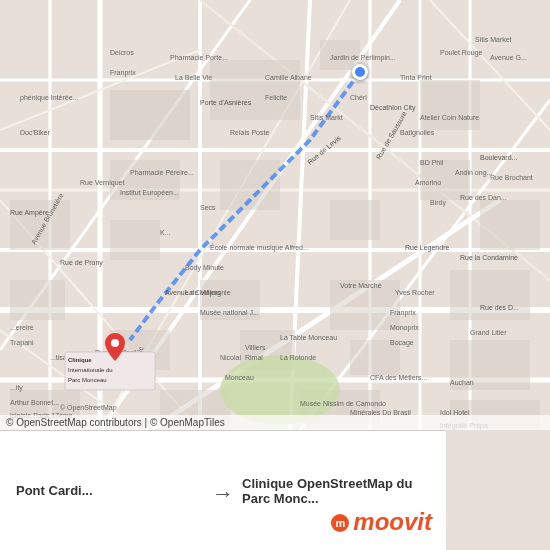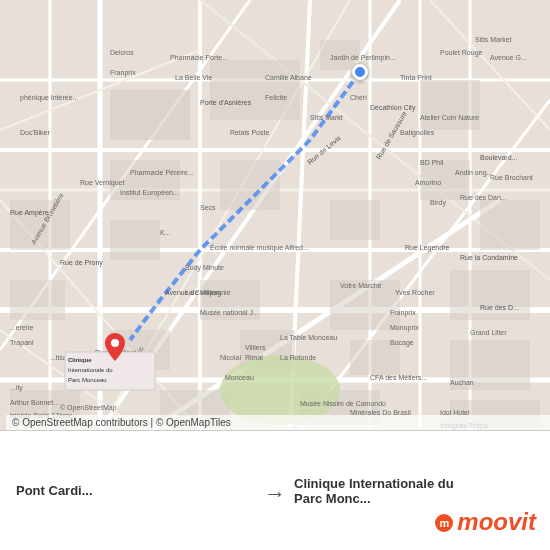--- a/index.html
+++ b/index.html
@@ -74,41 +74,40 @@
     #attribution {
       position: absolute;
       bottom: 0;
       left: 0;
       right: 0;
       background: rgba(255,255,255,0.7);
       font-size: 10px;
       padding: 2px 6px;
       color: #444;
       z-index: 5;
-      margin-left: 6px;
     }
 
     .location-box {
       flex: 1;
       display: flex;
       flex-direction: column;
       gap: 4px;
     }
 
     .arrow-container {
       display: flex;
       align-items: center;
       padding: 0 8px;
       color: #555;
       font-size: 22px;
     }
 
     #bottom-section {
       position: relative;
-      width: 550px;
+      width: 446px;
       height: 120px;
       background: white;
       border-top: 1px solid #ccc;
       display: flex;
       align-items: center;
       padding: 12px 16px 12px 16px;
     }
 
     .place-label {
       font-size: 13px;
@@ -320,19 +319,19 @@
 <div id="bottom-section">
   <div class="location-box">
     <span class="place-label">Pont Cardi...</span>
   </div>
 
   <div class="arrow-container">
     <span>→</span>
   </div>
 
   <div class="location-box">
-    <span class="place-label-right">Clinique Internationale du Parc Monc...</span>
+    <span class="place-label-right">Clinique OpenStreetMap du Parc Monc...</span>
   </div>
 
   <div class="moovit-brand">
     <span class="moovit-icon"></span><span>moovit</span>
   </div>
 </div>
 
 </body></html>

